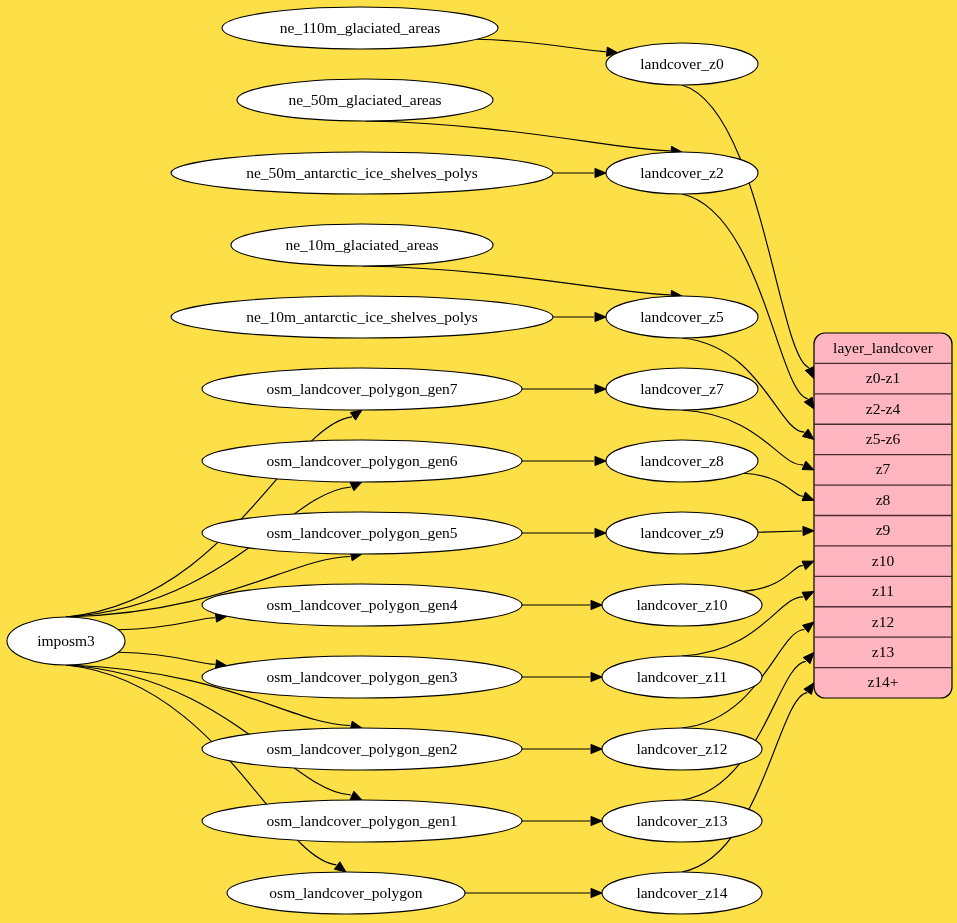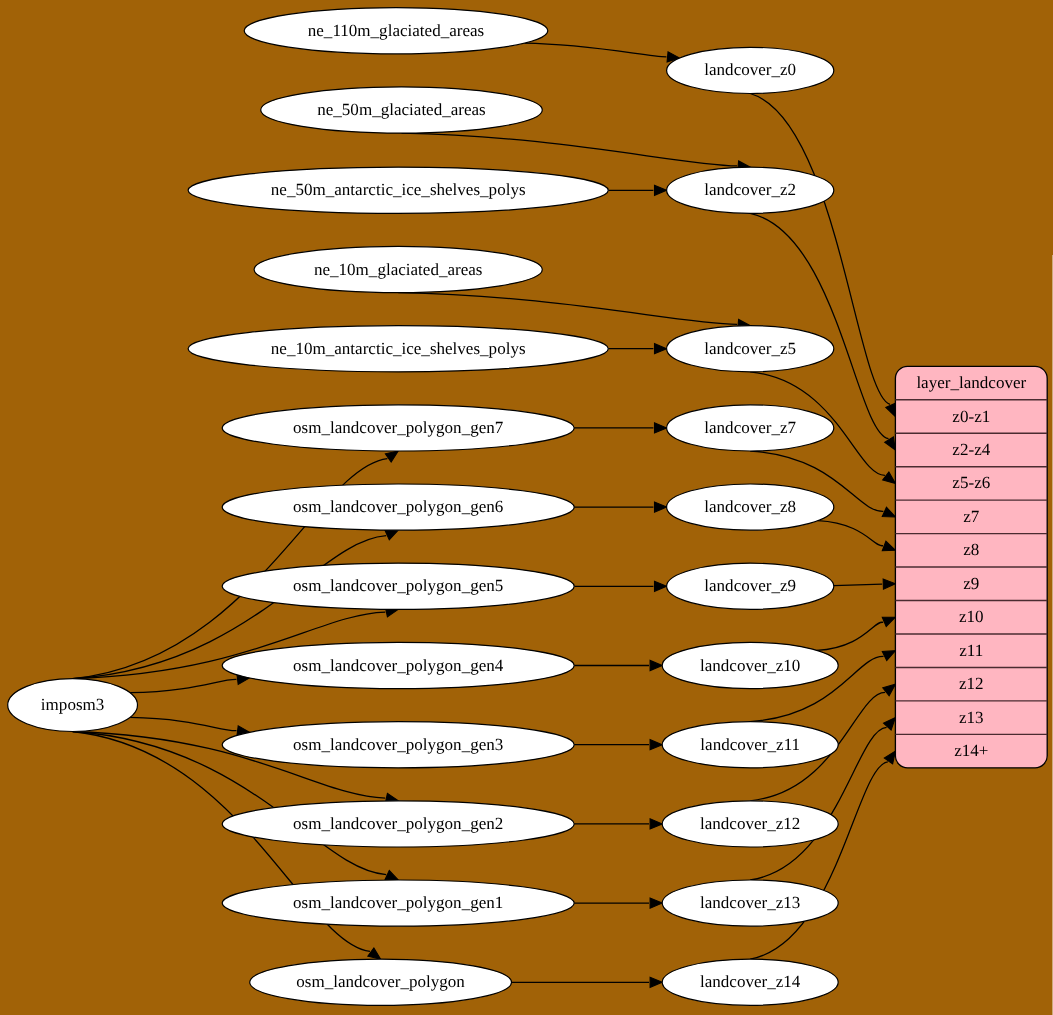--- a/index.html
+++ b/index.html
@@ -4,21 +4,21 @@
 <style>
   html, body {
     margin: 0;
     padding: 0;
     background: #ffffff;
   }
   #canvas-wrap {
     position: relative;
     width: 957px;
     height: 923px;
-    background: #a16207;
+    background: #fde047;
     overflow: hidden;
     font-family: "Liberation Serif", "DejaVu Serif", serif;
   }
   svg#graph {
     display: block;
     width: 957px;
     height: 923px;
   }
   .node-ellipse {
     fill: #ffffff;

